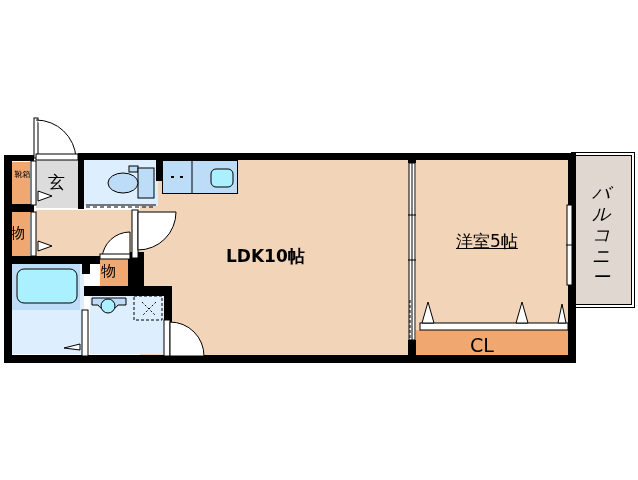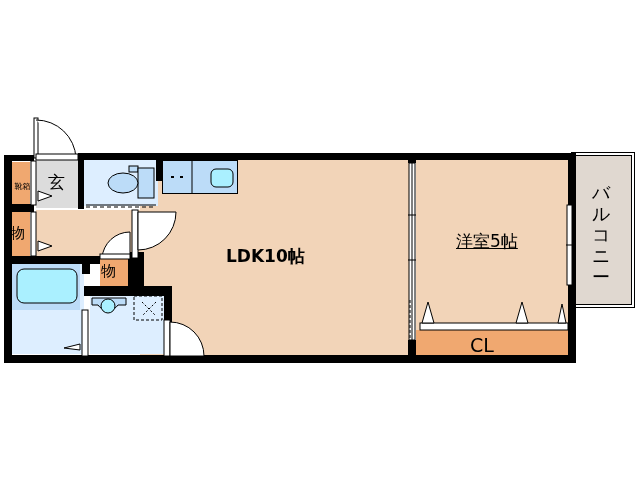--- a/index.html
+++ b/index.html
@@ -93,20 +93,20 @@
 
   <rect x="567" y="205" width="5" height="80" fill="#fff" stroke="#000"></rect>
   <line x1="566" y1="245" x2="574" y2="245" stroke="#000"></line>
 
   <rect x="420" y="323" width="148" height="7" fill="#fff" stroke="#000"></rect>
   <polygon points="422,323 428,302 434,323" fill="#fff" stroke="#000"></polygon>
   <polygon points="516,323 522,302 528,323" fill="#fff" stroke="#000"></polygon>
   <polygon points="558,323 562,304 566,323" fill="#fff" stroke="#000"></polygon>
 </svg>
 
-<div class="lbl" style="left:13px;top:182px;width:19px;font-size:8px;line-height:10px;text-align:center;white-space:normal;word-break:break-all;">靴箱</div>
+<div class="lbl" style="left:13px;top:170px;width:19px;font-size:8px;line-height:10px;text-align:center;white-space:normal;word-break:break-all;">靴箱</div>
 <div class="lbl" style="left:48px;top:171px;font-size:17px;">玄</div>
 <div class="lbl" style="left:10px;top:224px;font-size:15px;">物</div>
 <div class="lbl" style="left:101px;top:262px;font-size:15px;">物</div>
 <div class="lbl" style="left:226px;top:245px;font-size:17px;font-weight:bold;">LDK10帖</div>
 <div class="lbl" style="left:456px;top:230px;font-size:17px;text-decoration:underline;">洋室5帖</div>
 <div class="lbl" style="left:470px;top:334px;font-size:19px;">CL</div>
-<div class="lbl" style="left:592px;top:182px;width:18px;font-size:18px;line-height:21px;white-space:normal;word-break:break-all;text-align:center;">バルコニー</div>
+<div class="lbl" style="left:592px;top:182px;width:18px;font-size:18px;line-height:21px;white-space:normal;word-break:break-all;text-align:center;font-style:italic;">バルコニー</div>
 
 </body></html>

